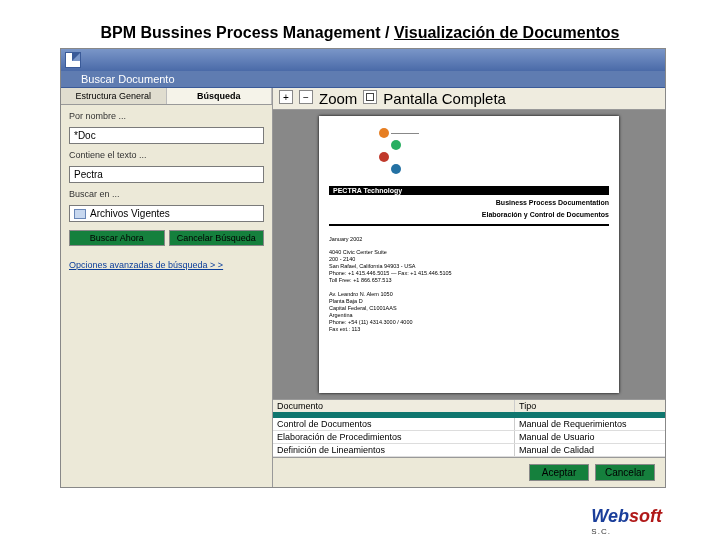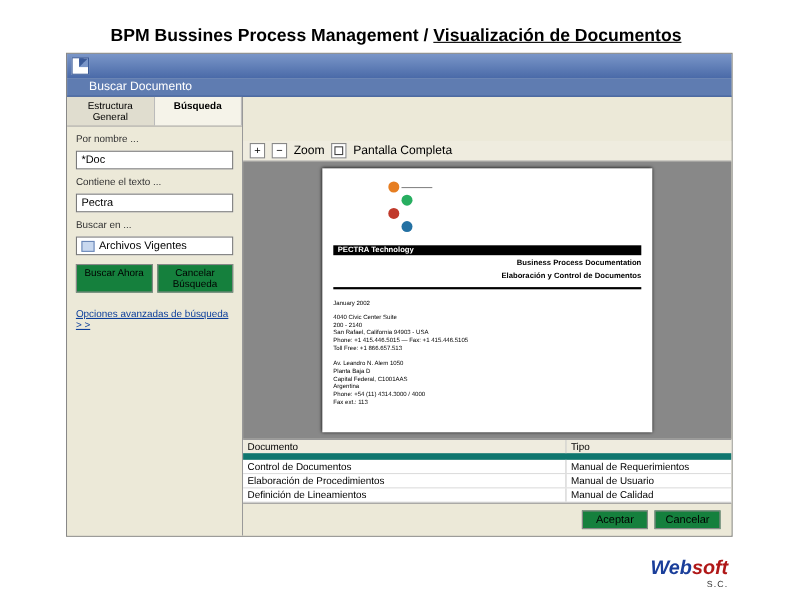--- a/index.html
+++ b/index.html
@@ -5,33 +5,33 @@
   * { box-sizing: border-box; margin: 0; padding: 0; font-family: Arial, sans-serif; }
   body { background: #fff; width: 720px; height: 540px; position: relative; }
   .slide-title { font-size: 16px; font-weight: bold; text-align: center; padding: 24px 0 6px; }
   .slide-title .underline { text-decoration: underline; }
   .window { margin: 0 54px 0 60px; border: 1px solid #888; background: #ece9d8; height: 440px; display: flex; flex-direction: column; }
   .titlebar { background: linear-gradient(#7a96c8,#4a6aa8); height: 22px; display: flex; align-items: center; padding: 0 4px; color: #fff; font-size: 10px; }
   .titlebar .doc-icon { width: 16px; height: 16px; background: #fff; border: 1px solid #3a5a98; margin-right: 6px; position: relative; }
   .titlebar .doc-icon::after { content:""; position:absolute; right:0; top:0; border-width:4px; border-style:solid; border-color:#3a5a98 #7a96c8 #7a96c8 #3a5a98; }
   .header-strip { background: #5f7cb1; color: #fff; font-size: 11px; padding: 2px 20px; border-bottom: 1px solid #3a5a98; }
   .body { flex: 1; display: flex; overflow: hidden; }
-  .left-panel { width: 160px; background: #ece9d8; border-right: 1px solid #999; display: flex; flex-direction: column; font-size: 10px; }
+  .left-panel { width: 212px; background: #ece9d8; border-right: 1px solid #999; display: flex; flex-direction: column; font-size: 10px; }
   .tabs { display: flex; border-bottom: 1px solid #999; }
   .tab { flex: 1; padding: 3px 4px; font-size: 9px; background: #e0ddcf; border-right: 1px solid #bbb; text-align: center; cursor: pointer; }
   .tab.active { background: #f5f3e9; font-weight: bold; }
   .search-body { padding: 6px 8px; display: flex; flex-direction: column; gap: 6px; }
   .label { font-size: 9px; color: #333; }
   .field { border: 1px solid #7a7a7a; background: #fff; padding: 2px 4px; font-size: 10px; width: 100%; display: flex; align-items: center; }
   .field .scope-icon { width: 12px; height: 10px; background: #c8d8ef; border: 1px solid #6a87b7; margin-right: 4px; }
   .btnrow { display: flex; gap: 4px; margin-top: 2px; }
   .btn { flex: 1; background: #15803d; border: 1px solid #888; font-size: 9px; padding: 2px 0; text-align: center; cursor: pointer; }
   .advlink { color: #0a3d9a; text-decoration: underline; font-size: 9px; margin-top: 8px; cursor: pointer; }
   .right-panel { flex: 1; background: #ece9d8; display: flex; flex-direction: column; }
-  .toolbar { display: flex; align-items: center; gap: 6px; padding: 2px 6px; border-bottom: 1px solid #999; font-size: 11px; background: #efecdf; margin-top: 40px; }
+  .toolbar { display: flex; align-items: flex-start; gap: 6px; padding: 2px 6px; border-bottom: 1px solid #999; font-size: 15px; background: #efecdf; }
   .tb-ico { width: 14px; height: 14px; border: 1px solid #888; background: #fff; position: relative; }
   .tb-ico.zoomin::before { content:"+"; position:absolute; inset:0; display:flex; align-items:center; justify-content:center; font-size:10px; }
   .tb-ico.zoomout::before { content:"−"; position:absolute; inset:0; display:flex; align-items:center; justify-content:center; font-size:10px; }
   .tb-ico.full::before { content:""; position:absolute; inset:2px; border:1px solid #444; }
   .preview { flex: 1; background: #888; display: flex; justify-content: center; padding: 6px; overflow: hidden; }
   .page { background: #fff; width: 300px; box-shadow: 0 0 3px #000; font-size: 6px; color: #000; padding: 8px 10px; display: flex; flex-direction: column; }
   .logo { display: flex; flex-direction: column; gap: 2px; margin: 4px 0 10px 50px; width: 40px; }
   .logo-row { display: flex; gap: 2px; }
   .ball { width: 10px; height: 10px; border-radius: 50%; }
   .b-org{background:#e67e22}.b-grn{background:#27ae60}.b-red{background:#c0392b}.b-blu{background:#2471a3}
@@ -40,21 +40,21 @@
   .hr { border:0; border-top:2px solid #000; margin:4px 0; }
   .smalltxt { font-size:5.5px; line-height:1.3; margin-top:6px; }
   .footer-grid { border-top: 1px solid #999; background:#fff; font-size:9px; }
   .fg-head { display:flex; background:#efecdf; border-bottom:6px solid #0f766e; }
   .fg-head div, .fg-row div { padding:1px 4px; }
   .fg-row { display:flex; border-bottom:1px solid #ddd; }
   .col-doc { flex:1; border-right:1px solid #ccc; }
   .col-tipo { width:150px; }
   .dlg-buttons { display:flex; justify-content:flex-end; gap:6px; padding:6px 10px; border-top:1px solid #999; }
   .dlg-buttons .btn { flex:none; width:60px; padding:2px 0; font-size:10px; }
-  .brand { position:absolute; right:58px; bottom:4px; text-align:right; }
+  .brand { position:absolute; right:58px; bottom:4px; }
   .brand-logo { font-size:18px; font-weight:bold; font-style:italic; }
   .brand-logo .w { color:#1a3e9a; } .brand-logo .s { color:#b01818; }
   .brand-sub { font-size:8px; color:#333; letter-spacing:1px; }
 </style>
 </head>
 <body>
 
 <div class="slide-title">
   <span>BPM Bussines Process Management / </span><span class="underline">Visualización de Documentos</span>
 </div>

